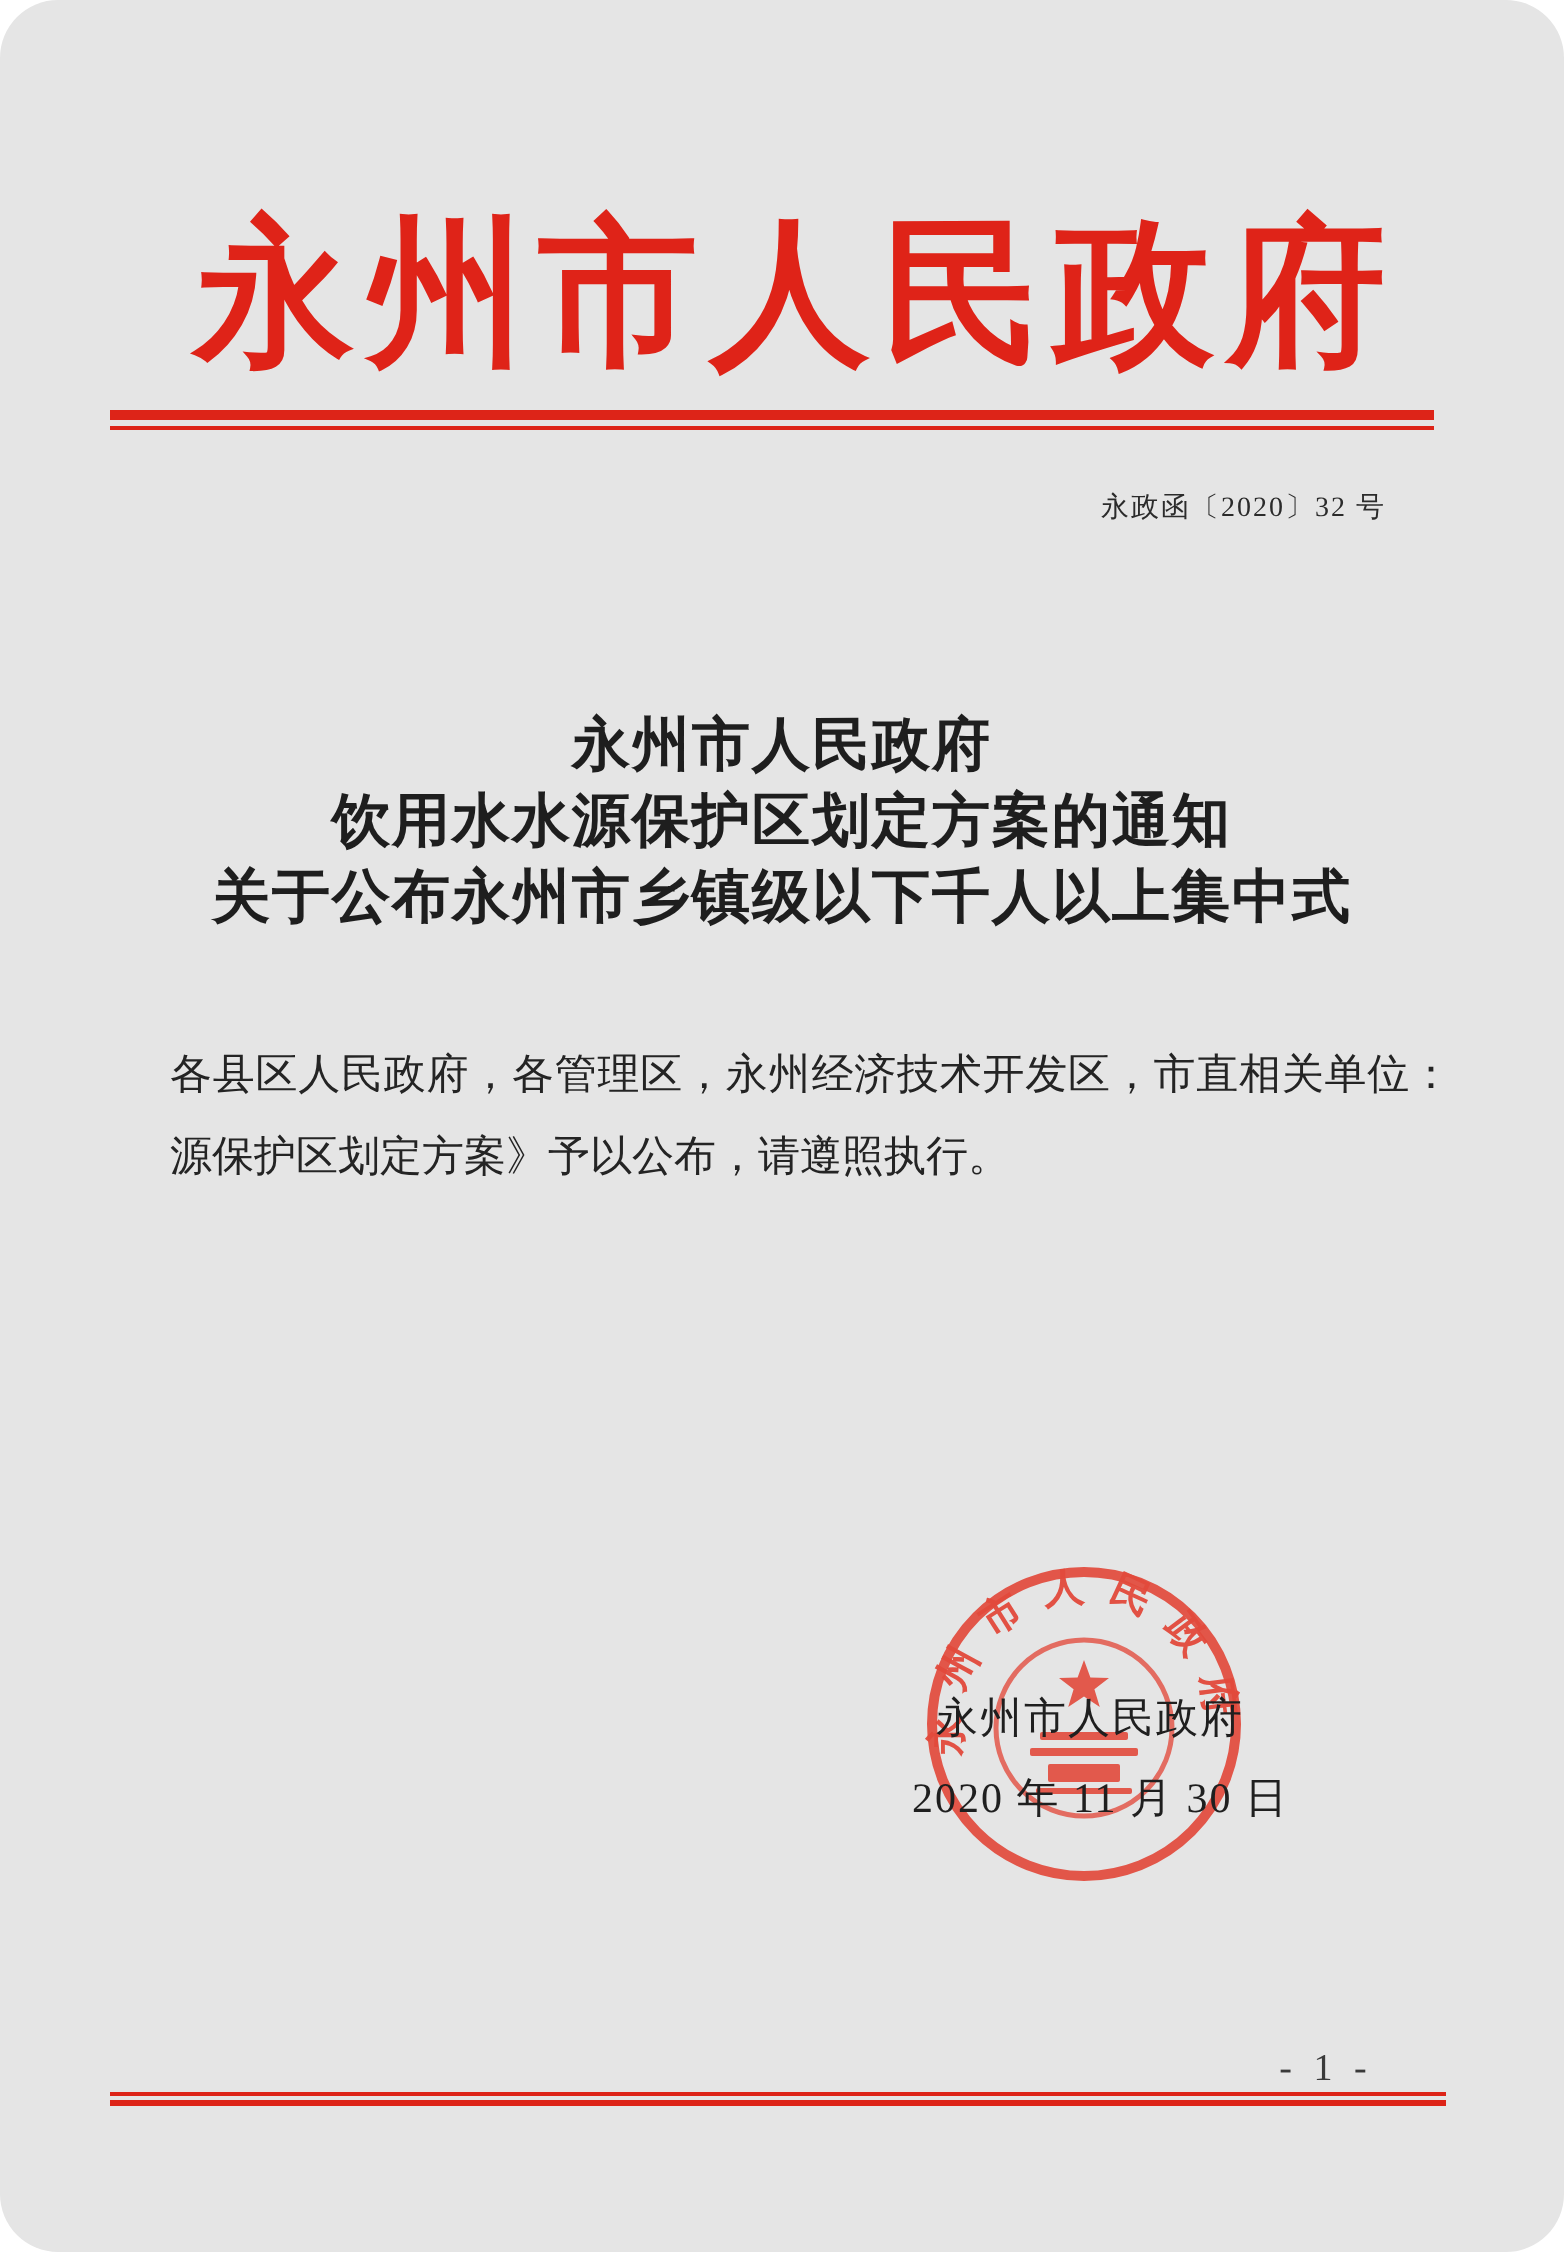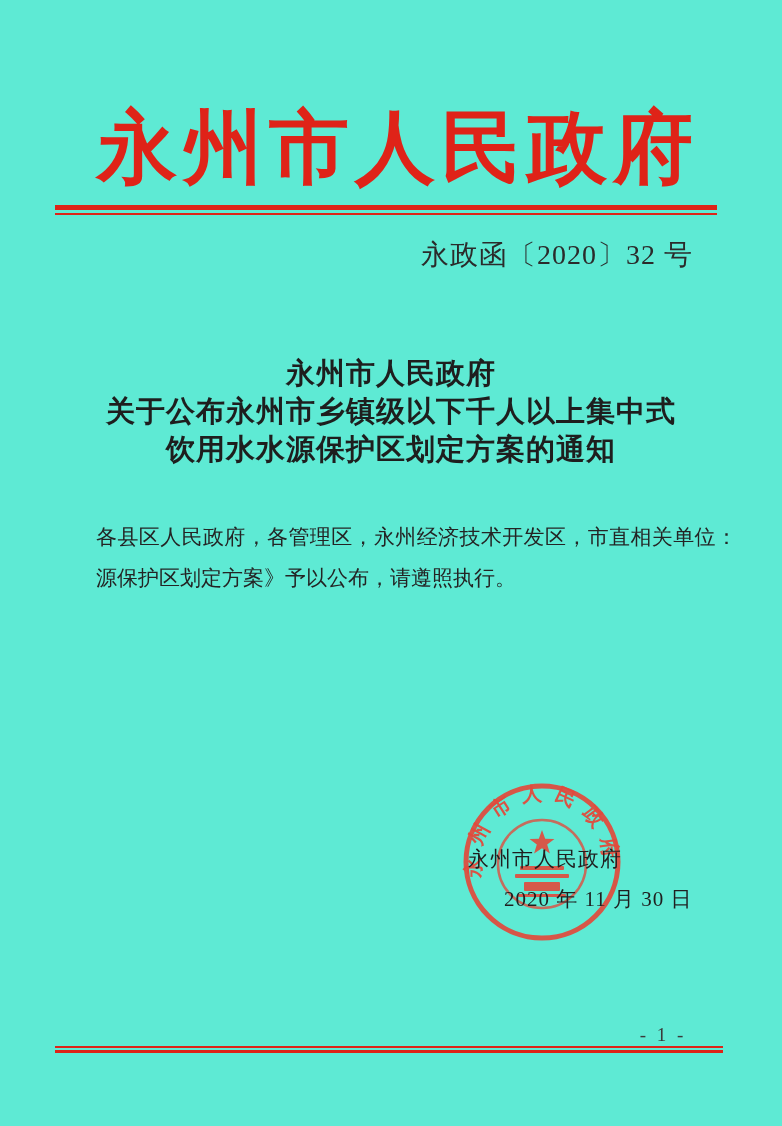--- a/index.html
+++ b/index.html
@@ -1,23 +1,24 @@
 <!DOCTYPE html>
 <html><head>
 <meta charset="utf-8">
 <style>
   html,body { margin:0; padding:0; background:#ffffff; }
   .page {
     position: relative;
     width: 782px;
     height: 1126px;
-    background: #5eead4;
+    background: #e5e5e5;
     overflow: hidden;
     font-family: "Liberation Serif", serif;
     color: #262626;
+    border-radius: 29px;
   }
 
   
   .agency-title {
     position: absolute;
     top: 100px;
     left: 0;
     width: 782px;
     text-align: center;
     font-size: 80px;
@@ -37,21 +38,21 @@
     width: 662px;
     height: 3px;
     border-top: 5px solid #dd2418;
     border-bottom: 2px solid #dd2418;
   }
 
   .doc-number {
     position: absolute;
     top: 240px;
     right: 89px;
-    font-size: 28px;
+    font-size: 14px;
     line-height: 30px;
     color: #2b2b2b;
     letter-spacing: 1px;
     white-space: nowrap;
   }
 
   
   .doc-title {
     position: absolute;
     top: 354px;
@@ -62,21 +63,21 @@
     font-size: 29px;
     line-height: 38px;
     color: #1e1e1e;
     letter-spacing: 1px;
   }
 
   
   .body-block {
     position: absolute;
     top: 517px;
-    left: 96px;
+    left: 85px;
     width: 641px;
     font-size: 21px;
     line-height: 41px;
     color: #242424;
   }
   .body-line {
     text-align: justify;
     text-align-last: justify;
     text-justify: inter-character;
     white-space: nowrap;
@@ -112,21 +113,20 @@
   .sign-date {
     position: absolute;
     top: 885px;
     left: 456px;
     width: 190px;
     font-size: 21px;
     color: #1f1f1f;
     letter-spacing: 1px;
     white-space: nowrap;
     z-index: 2;
-    margin-left: 48px;
   }
 
   
   .page-number {
     position: absolute;
     top: 1024px;
     left: 633px;
     width: 60px;
     text-align: center;
     font-size: 19px;
@@ -149,22 +149,22 @@
 <div class="page">
 
   <div class="agency-title">永州市人民政府</div>
 
   <div class="header-rule"></div>
 
   <div class="doc-number">永政函〔2020〕32 号</div>
 
   <div class="doc-title">
     <div>永州市人民政府</div>
+    <div>饮用水水源保护区划定方案的通知</div>
     <div>关于公布永州市乡镇级以下千人以上集中式</div>
-    <div>饮用水水源保护区划定方案的通知</div>
   </div>
 
   <div class="body-block">
     <div class="body-line">各县区人民政府，各管理区，永州经济技术开发区，市直相关单位：</div>
     <div class="body-line last">源保护区划定方案》予以公布，请遵照执行。</div>
   </div>
 
   <svg class="seal" viewBox="0 0 180 180">
     <g stroke="#e24a3c" fill="none" opacity="0.92">
       <circle cx="90" cy="90" r="76" stroke-width="5"></circle>

